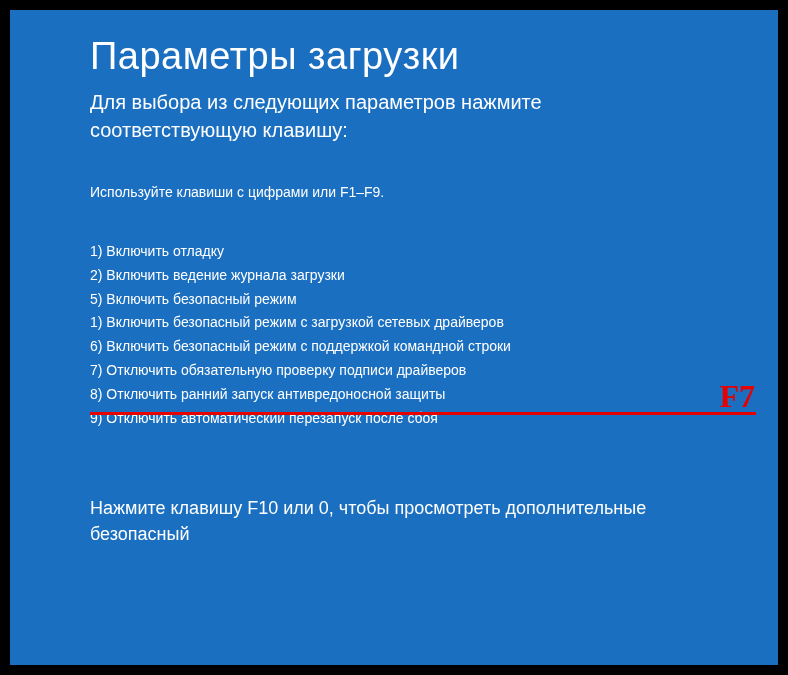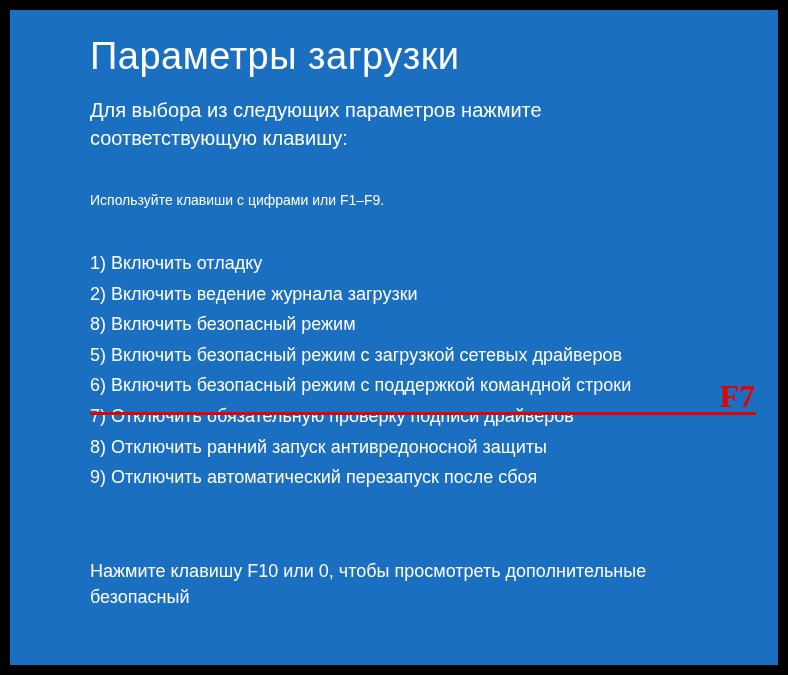--- a/index.html
+++ b/index.html
@@ -20,40 +20,40 @@
       left: 10px;
       right: 10px;
       bottom: 10px;
       background: #1b6fc0;
       padding: 25px 80px 20px 80px;
       color: #fff;
     }
     .title {
       font-size: 38px;
       font-weight: 300;
-      margin-bottom: 18px;
+      margin-bottom: 10px;
       letter-spacing: 0.5px;
     }
     .intro {
       font-size: 20px;
       font-weight: 300;
       line-height: 1.4;
       margin-bottom: 14px;
     }
     .hint {
       font-size: 14px;
       font-weight: 300;
       margin-bottom: 40px;
       margin-top: 40px;
     }
     .options {
       margin-bottom: 65px;
     }
     .option-item {
-      font-size: 18px;
+      font-size: 14px;
       font-weight: 300;
       line-height: 1.7;
       white-space: nowrap;
     }
     .footer {
       font-size: 18px;
       font-weight: 300;
       line-height: 1.45;
     }
     .annotation-underline {
@@ -78,22 +78,22 @@
 <body>
 
 <div class="frame">
   <div class="title">Параметры загрузки</div>
   <div class="intro">Для выбора из следующих параметров нажмите соответствующую клавишу:</div>
   <div class="hint">Используйте клавиши с цифрами или F1–F9.</div>
 
   <div class="options">
     <div class="option-item">1) Включить отладку</div>
     <div class="option-item">2) Включить ведение журнала загрузки</div>
-    <div class="option-item">8) Включить безопасный режим</div>
-    <div class="option-item">5) Включить безопасный режим с загрузкой сетевых драйверов</div>
+    <div class="option-item">5) Включить безопасный режим</div>
+    <div class="option-item">1) Включить безопасный режим с загрузкой сетевых драйверов</div>
     <div class="option-item">6) Включить безопасный режим с поддержкой командной строки</div>
     <div class="option-item">7) Отключить обязательную проверку подписи драйверов</div>
     <div class="option-item">8) Отключить ранний запуск антивредоносной защиты</div>
     <div class="option-item">9) Отключить автоматический перезапуск после сбоя</div>
   </div>
 
   <div class="footer">
     <div>Нажмите клавишу F10 или 0, чтобы просмотреть дополнительные безопасный</div>
   </div>
 </div>

